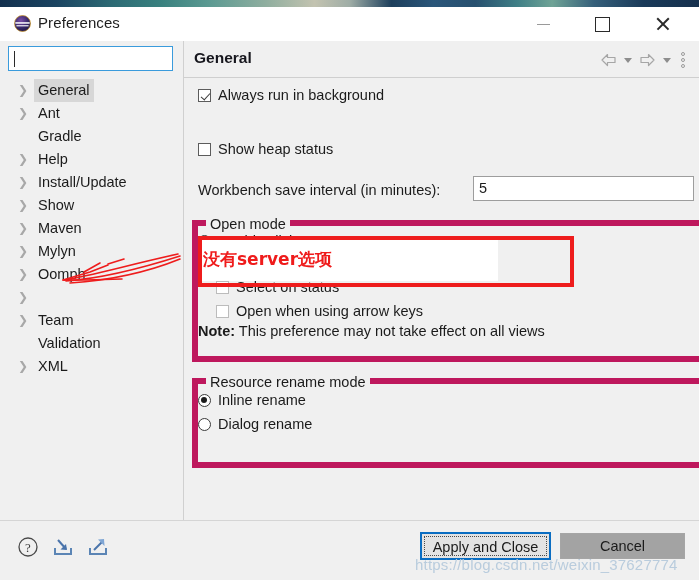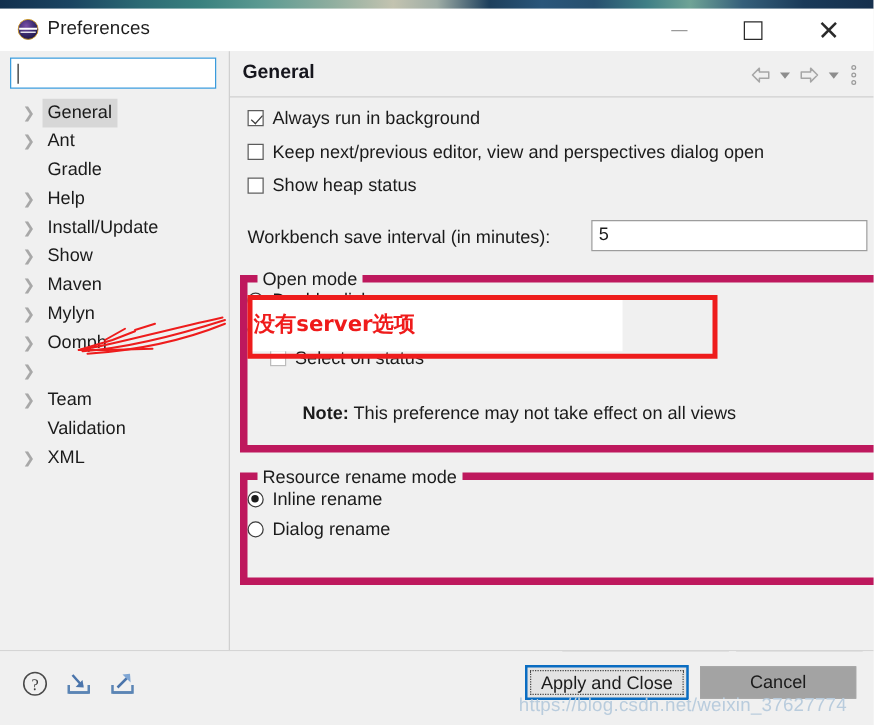--- a/index.html
+++ b/index.html
@@ -378,23 +378,20 @@
           </div>
         </div>
         <div class="header-rule"></div>
       </div>
 
       <div class="content">
 
         <div class="chk-row" style="top:6px;">
           <span class="cbox checked"></span><span>Always run in background</span>
         </div>
-        <div class="chk-row" style="top:33px;">
-          <span class="cbox"></span><span>Keep next/previous editor, view and perspectives dialog open</span>
-        </div>
         <div class="chk-row" style="top:60px;">
           <span class="cbox"></span><span>Show heap status</span>
         </div>
 
         <div class="field-row">
           <span class="field-label">Workbench save interval (in minutes):</span>
         </div>
         <div class="text-input">5</div>
 
         <div class="groupbox" style="left:8px; top:142px; width:503px; height:130px;">
@@ -404,22 +401,25 @@
         <div class="radio-row" style="left:14px; top:152px;">
           <span class="rbtn sel"></span><span>Double click</span>
         </div>
 
         <div class="under-row" style="left:14px; top:175px;">
           <span class="rbtn"></span><span>Single click</span>
         </div>
         <div class="under-row dim" style="left:32px; top:198px;">
           <span class="cbox disabled"></span><span>Select on status</span>
         </div>
-
-        <div class="note-row" style="top:245px;margin-left:44px;">
+        <div class="under-row dim" style="left:32px; top:222px;">
+          <span class="cbox disabled"></span><span>Open when using arrow keys</span>
+        </div>
+
+        <div class="note-row" style="top:245px;">
           <b>Note:</b><span> This preference may not take effect on all views</span>
         </div>
 
         <div class="groupbox" style="left:8px; top:300px; width:503px; height:78px;">
           <div class="group-legend">Resource rename mode</div>
         </div>
         <div class="radio-row" style="left:14px; top:335px;">
           <span class="rbtn"></span><span>Dialog rename</span>
         </div>
         <div class="radio-row" style="left:14px; top:311px;">

